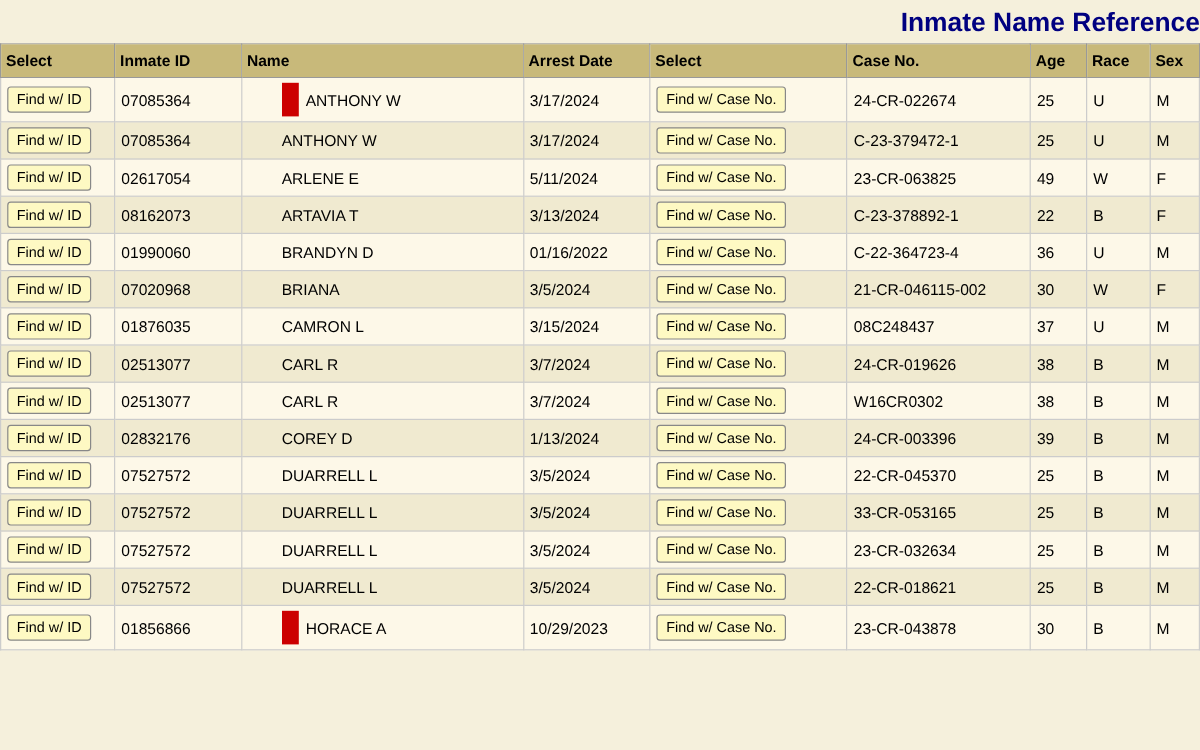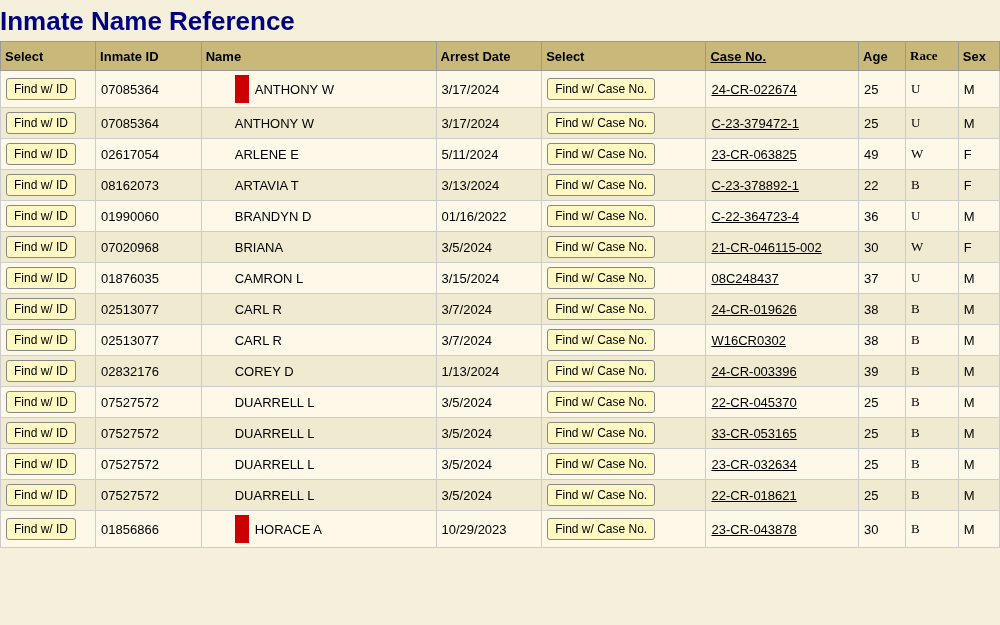--- a/index.html
+++ b/index.html
@@ -4,22 +4,22 @@
   <style>
     * { margin: 0; padding: 0; box-sizing: border-box; }
     body {
       font-family: Arial, sans-serif;
       background-color: #f5f0dc;
       width: 1000px;
       height: 625px;
       overflow: hidden;
     }
     .page-title {
-      text-align: left;
-      font-size: 26px;
+      text-align: right;
+      font-size: 22px;
       font-weight: bold;
       color: #000080;
       padding: 6px 0 4px 0;
       background-color: #f5f0dc;
     }
     .table-container {
       overflow-y: auto;
       height: 580px;
     }
     table {
@@ -72,23 +72,23 @@
       font-size: 12px;
       cursor: pointer;
       white-space: nowrap;
       color: #000;
     }
     .col-select { width: 80px; }
     .col-id { width: 90px; }
     .col-name { width: 200px; }
     .col-arrest { width: 90px; }
     .col-selcase { width: 140px; }
-    .col-caseno { width: 130px; text-decoration: underline; }
+    .col-caseno { width: 130px; }
     .col-age { width: 40px; }
-    .col-race { width: 45px; font-family: Liberation Serif, serif; }
+    .col-race { width: 45px; }
     .col-sex { width: 35px; }
   </style>
 </head>
 <body>
 
 <div class="page-title">Inmate Name Reference</div>
 
 <div class="table-container">
   <table>
     <thead>

